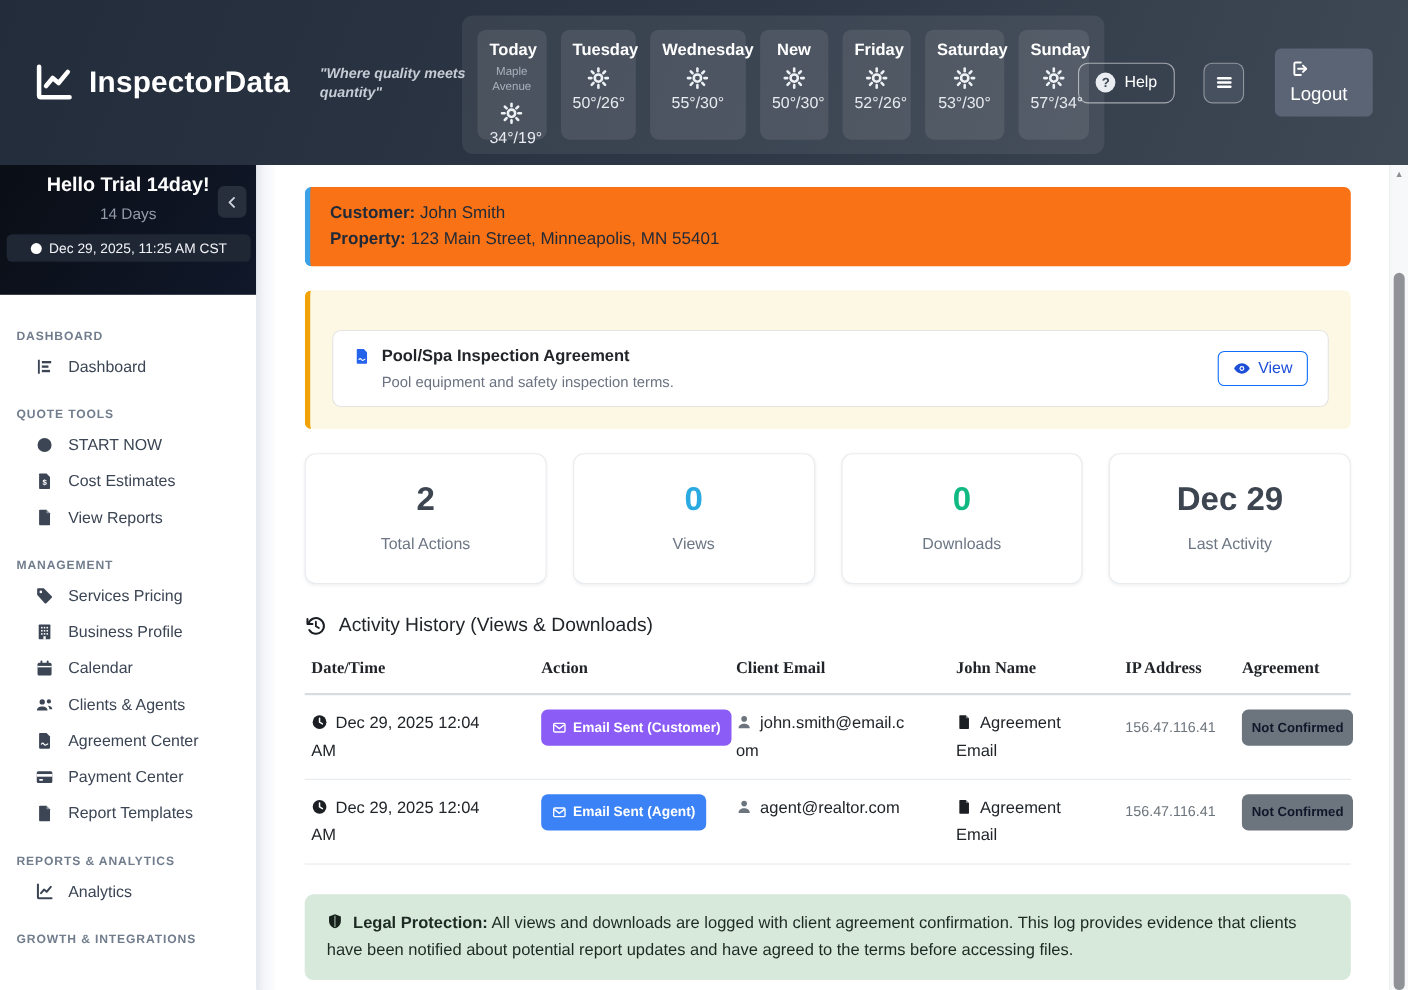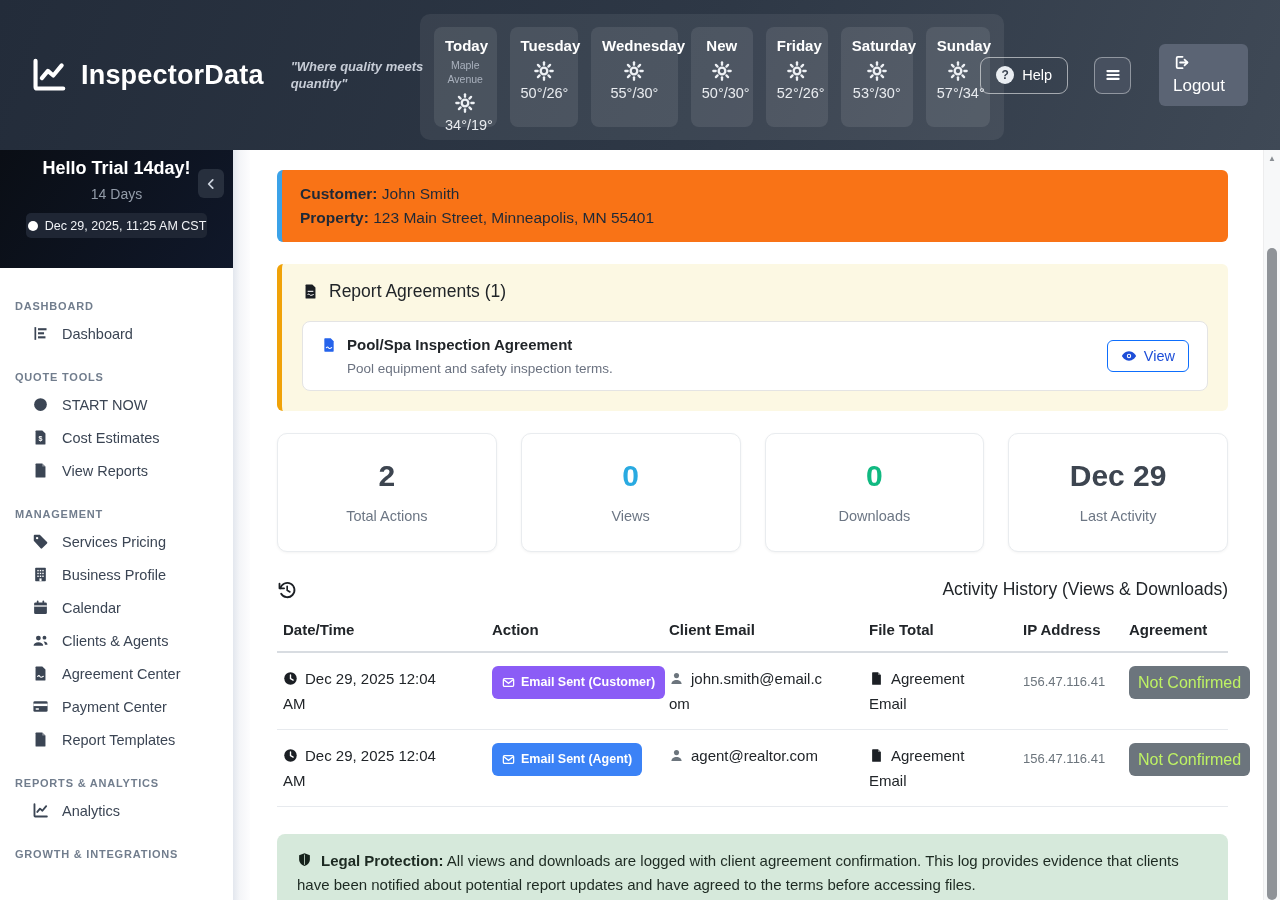--- a/index.html
+++ b/index.html
@@ -41,21 +41,21 @@
 
   
   .sidebar{ position:fixed; top:150px; left:0; width:233px; bottom:0; background:#fff; overflow:hidden; z-index:4;}
   .sidebar-hero{ height:118px; background:linear-gradient(125deg,#0a0e15 0%,#10182a 100%);
     color:#fff; text-align:center; padding-top:8px; position:relative;}
   .hero-greeting{ font-size:18px; font-weight:bold;}
   .collapse-btn{ position:absolute; right:9px; top:19px; width:26px; height:29px; background:#272f3d;
     border:none; border-radius:6px; color:#cdd4de; cursor:pointer; display:flex; align-items:center; justify-content:center;}
   .collapse-btn .ic{ width:14px; height:14px;}
   .hero-trial{ margin-top:7px; font-size:14px; color:#939ca9;}
-  .hero-date{ margin:11px auto 0; width:181px; height:25px; background:#1f2634; border-radius:5px;
+  .hero-date{ margin:11px auto 0; width:222px; height:25px; background:#1f2634; border-radius:5px;
     display:flex; align-items:center; justify-content:center; gap:6px; font-size:12.5px; color:#f1f3f6;}
   .hero-date .ic{ width:12px; height:12px; color:#fff;}
   .sidebar-nav{ padding:16px 10px 0 15px;}
   .nav-section-label{ font-size:11px; font-weight:bold; letter-spacing:.8px; color:#717d8d; margin:21px 0 5px 0;}
   .sidebar-nav .nav-section-label:first-child{ margin-top:16px;}
   .nav-item{ display:flex; align-items:center; gap:13px; padding:8px 4px 8px 17px; color:#3b4554;
     font-size:14.5px; cursor:pointer; border-radius:6px;}
   .nav-item .ic{ width:17px; height:17px; color:#3b4554; flex:none;}
   .sidebar-gutter{ position:fixed; left:233px; top:150px; width:17px; bottom:0;
     background:linear-gradient(90deg,#e3e7ee 0%,#f4f5f8 40%,#fdfdfe 100%); z-index:4;}
@@ -78,40 +78,40 @@
     border:1px solid #0d6efd; color:#1d4ed8; border-radius:6px; padding:7px 13px; font-size:14.5px;
     font-family:inherit; cursor:pointer;}
   .view-btn .ic{ width:16px; height:16px;}
 
   .stats-row{ margin-top:22px; display:grid; grid-template-columns:repeat(4,1fr); gap:24px;}
   .stat-card{ background:#fff; border:1px solid #e9ecef; border-radius:10px; box-shadow:0 1px 3px rgba(0,0,0,.05);
     text-align:center; padding:25px 0 27px;}
   .stat-value{ font-size:30px; font-weight:bold;}
   .stat-label{ margin-top:15px; font-size:14.5px; color:#6c7684;}
 
-  .activity-title{ margin-top:27px; display:flex; align-items:center; gap:11px; font-size:17.5px; color:#212529;justify-content:space-between;}
+  .activity-title{ margin-top:27px; display:flex; align-items:center; gap:11px; font-size:17.5px; color:#212529;}
   .activity-title .ic{ width:20px; height:20px; color:#1b1f24;}
   .activity-table{ margin-top:13px;}
   .tbl-head{ display:grid; grid-template-columns:209px 177px 200px 154px 106px 1fr;
-    border-bottom:2px solid #d8dce1; padding:8px 0 13px;}
+    border-bottom:2px solid #d8dce1; padding:8px 0 13px;font-family:Liberation Serif, serif;}
   .tbl-head > div{ font-size:15px; font-weight:bold; color:#212529; padding-left:6px;}
   .tbl-row{ display:grid; grid-template-columns:209px 177px 200px 154px 106px 1fr;
     border-bottom:1px solid #e7eaee; padding:13px 0;}
   .tbl-row > div{ padding-left:6px; font-size:15px; color:#212529; line-height:25px;}
   .cell-date{ padding-right:48px;}
   .cell-email{ padding-right:38px; word-break:break-all;}
   .cell-file{ padding-right:18px;}
   .cell-ip{ font-size:13px !important; color:#6c757d !important; padding-top:3px;}
   .inline-ic{ width:15px; height:15px; vertical-align:-2px; margin-right:7px; color:#1b1f24;}
   .inline-ic.gray{ color:#6c757d;}
   .badge{ display:inline-flex; align-items:center; gap:6px; border-radius:6px; color:#fff;
     font-size:12.5px; font-weight:bold; padding:4px 10px; white-space:nowrap; vertical-align:1px;}
   .badge .ic{ width:13px; height:13px;}
-  .badge-status{ background:#6c757d; display:inline-block; border-radius:6px; color:#bef264;
-    font-size:16px; font-weight:normal; padding:4px 9px; white-space:nowrap;}
+  .badge-status{ background:#6c757d; display:inline-block; border-radius:6px; color:#0f172a;
+    font-size:12px; font-weight:bold; padding:4px 9px; white-space:nowrap;}
 
   .legal-note{ margin-top:27px; background:#d6e9db; border-radius:8px; padding:15px 20px;
     font-size:15px; color:#1d2a22; line-height:24px;}
   .legal-note .ic{ width:15px; height:17px; vertical-align:-2px; margin-right:9px; color:#15211a;}
 
   
   .scrollbar{ position:fixed; right:0; top:150px; width:17px; bottom:0; background:#f7f8f9;
     border-left:1px solid #ededee; z-index:6;}
   .scroll-up{ width:100%; height:16px; display:flex; align-items:center; justify-content:center;
     color:#8a8f94; font-size:8px; cursor:pointer;}
@@ -430,30 +430,20 @@
       <b>Customer:</b>
       <span>John Smith</span>
     </div>
     <div>
       <b>Property:</b>
       <span>123 Main Street, Minneapolis, MN 55401</span>
     </div>
   </div>
 
   <section class="agreements-panel">
-    <div class="agreements-title">
-      <span class="ic">
-          <svg viewBox="0 0 24 24">
-            <path fill="currentColor" d="M6 2h8.5L19 6.5V21a1 1 0 0 1-1 1H6a1 1 0 0 1-1-1V3a1 1 0 0 1 1-1z"></path>
-            <rect x="8" y="11" width="8" height="1.5" fill="#fff"></rect>
-            <path d="M8 16.5c1-1.3 1.9-1.3 2.8 0s1.9 1.3 5.2-.1" fill="none" stroke="#fff" stroke-width="1.4" stroke-linecap="round"></path>
-          </svg>
-        </span>
-      <span>Report Agreements (1)</span>
-    </div>
     <div class="agreement-card">
       <div>
         <div class="agreement-name-row">
           <span class="ic">
               <svg viewBox="0 0 24 24">
                 <path fill="currentColor" d="M6 2h8.5L19 6.5V21a1 1 0 0 1-1 1H6a1 1 0 0 1-1-1V3a1 1 0 0 1 1-1z"></path>
                 <path d="M8 16.2c1.2-1.6 2.2-1.6 3.2 0s2.2 1.6 4.8-.2" fill="none" stroke="#fff" stroke-width="1.6" stroke-linecap="round"></path>
               </svg>
             </span>
           <span>Pool/Spa Inspection Agreement</span>
@@ -501,21 +491,21 @@
         </svg>
       </span>
     <span>Activity History (Views &amp; Downloads)</span>
   </div>
 
   <section class="activity-table">
     <div class="tbl-head">
         <div>Date/Time</div>
         <div>Action</div>
         <div>Client Email</div>
-        <div>File Total</div>
+        <div>John Name</div>
         <div>IP Address</div>
         <div>Agreement</div>
       </div>
     <div>
         <div class="tbl-row">
           <div class="cell-date"><span class="ic inline-ic">
               <svg viewBox="0 0 24 24" fill="currentColor">
                 <circle cx="12" cy="12" r="10"></circle>
                 <path d="M12 6.3V12l4.2 2.5" fill="none" stroke="#fff" stroke-width="2.2" stroke-linecap="round"></path>
               </svg>

